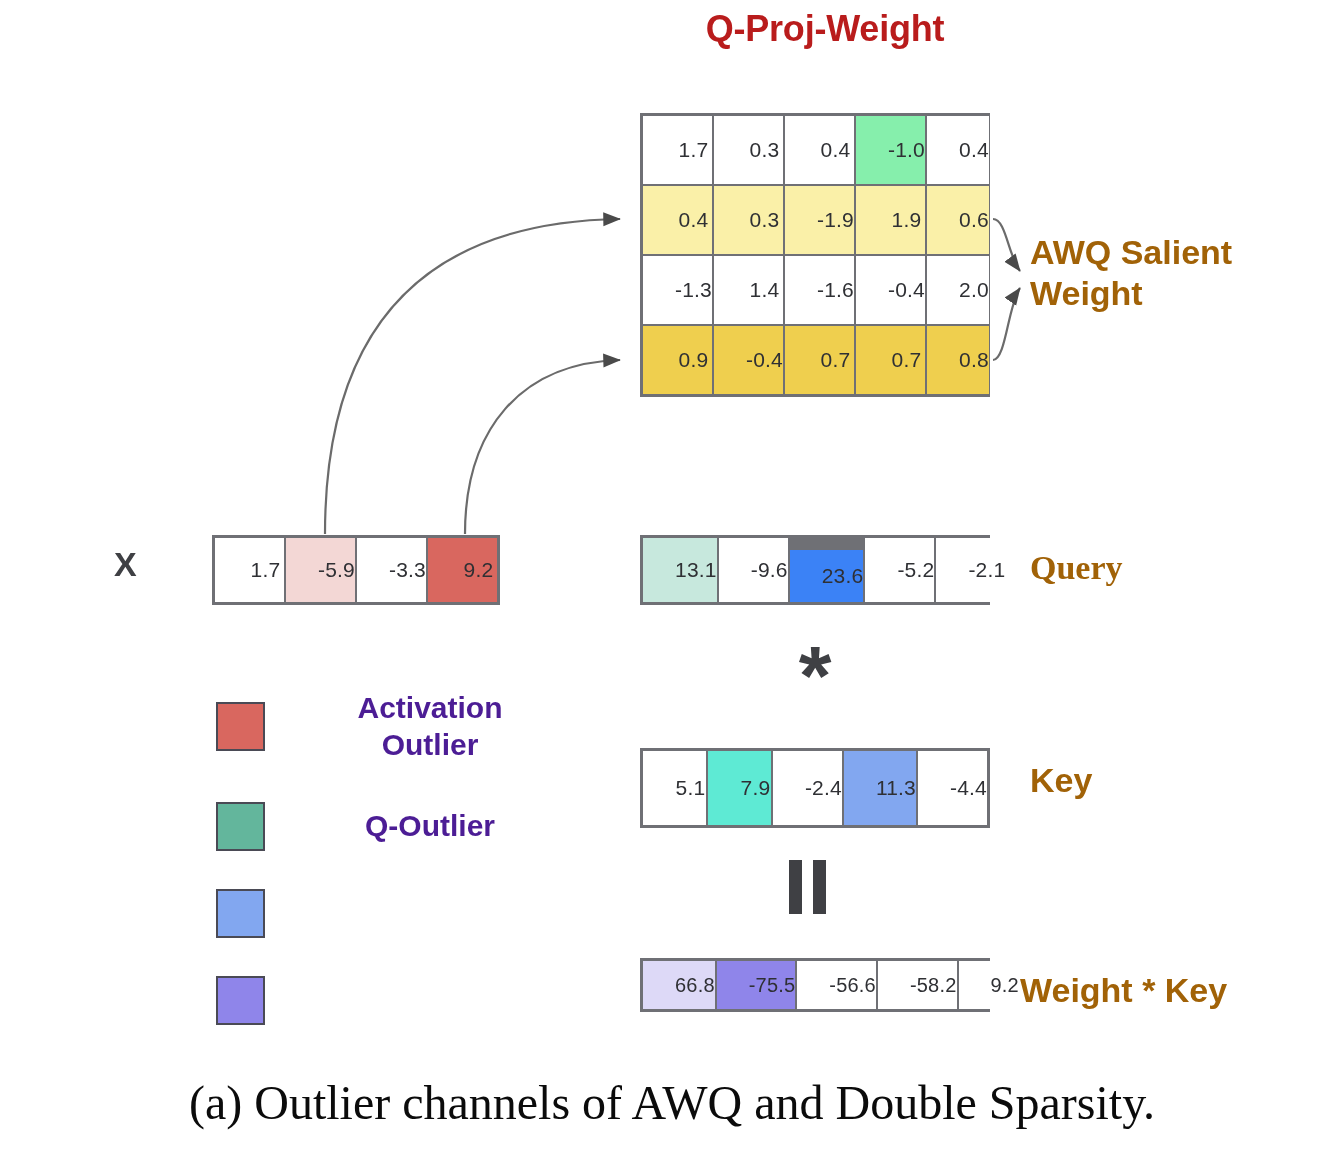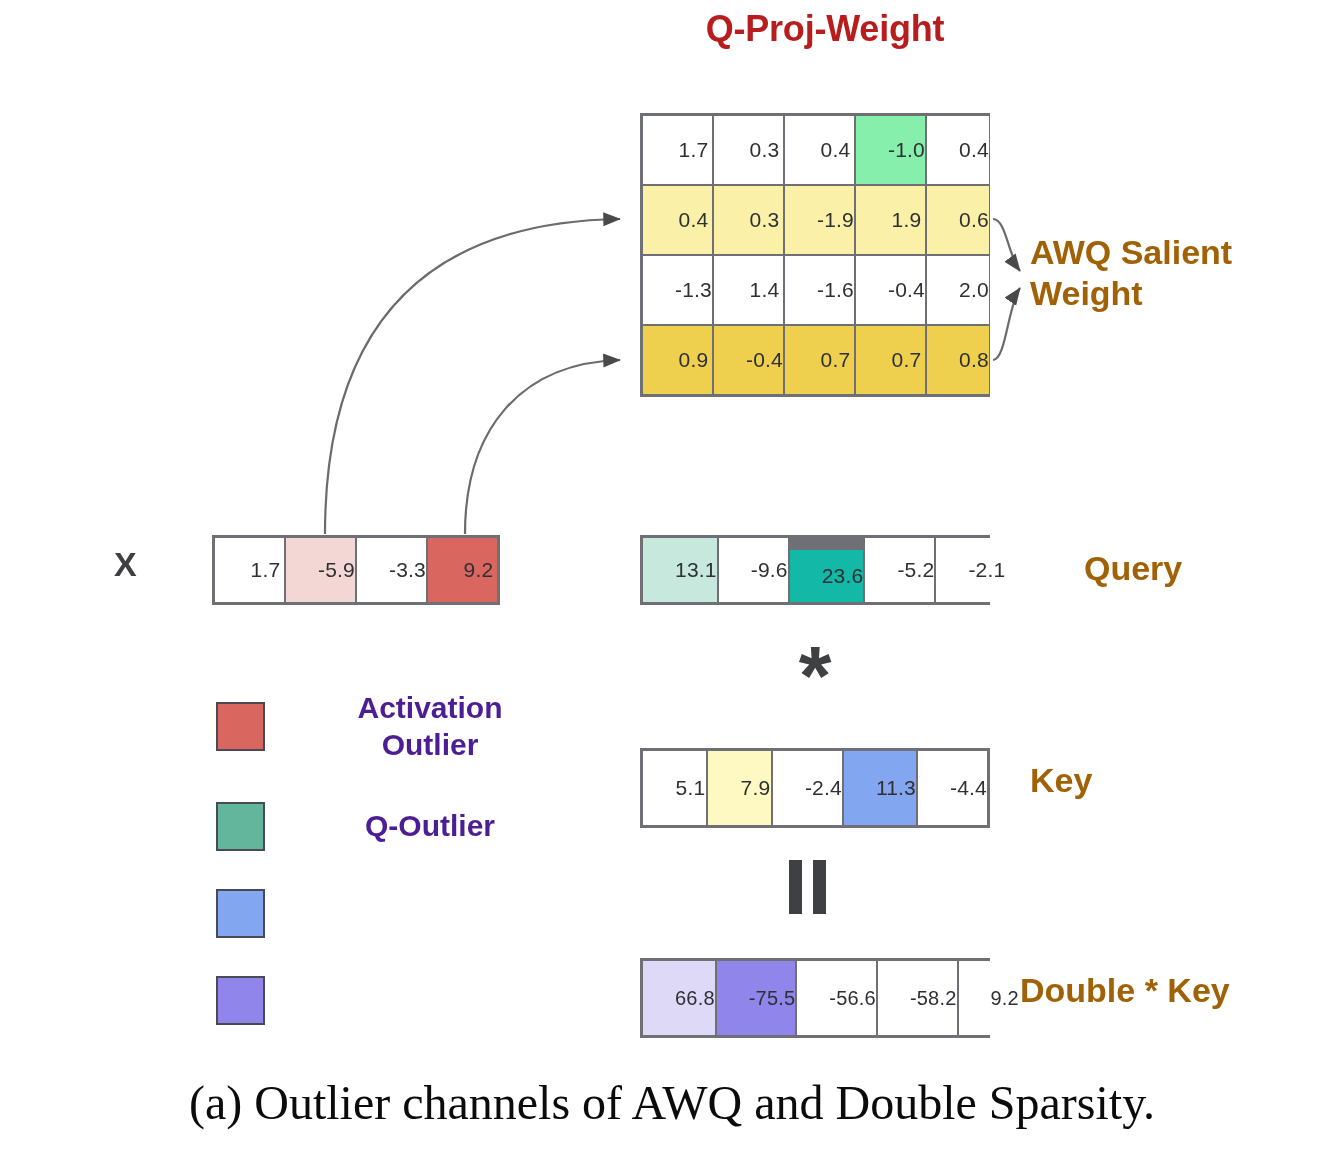--- a/index.html
+++ b/index.html
@@ -182,52 +182,52 @@
       <div class="cell" style="background: rgb(255, 255, 255);">1.7</div>
       <div class="cell" style="background: rgb(243, 215, 213);">-5.9</div>
       <div class="cell" style="background: rgb(255, 255, 255);">-3.3</div>
       <div class="cell" style="background: rgb(217, 103, 95);">9.2</div>
     </div>
 
   <div class="vector" id="query-vector" style="left:640px; top:535px; width:350px; height:70px;
               grid-template-columns:repeat(5,1fr);">
       <div class="cell" style="background: rgb(199, 232, 221);">13.1</div>
       <div class="cell" style="background: rgb(255, 255, 255);">-9.6</div>
-      <div class="cell" style="background: #14b8a6; margin-top: 12px;">23.6</div>
+      <div class="cell" style="background: #3b82f6; margin-top: 12px;">23.6</div>
       <div class="cell" style="background: rgb(255, 255, 255);">-5.2</div>
       <div class="cell" style="background: rgb(255, 255, 255);">-2.1</div>
     </div>
-  <div class="side-label" style="left:1084px; top:548px; width:250px;">Query</div>
+  <div class="side-label" style="left:1030px; top:548px; width:250px;font-family:Liberation Serif, serif;">Query</div>
 
   <div class="op op-star" style="left:760px; top:634px; width:110px;">*</div>
 
   <div class="vector" id="key-vector" style="left:640px; top:748px; width:350px; height:80px;
               grid-template-columns:repeat(5,1fr);">
       <div class="cell" style="background: rgb(255, 255, 255);">5.1</div>
-      <div class="cell" style="background: #fef9c3;">7.9</div>
+      <div class="cell" style="background: #5eead4;">7.9</div>
       <div class="cell" style="background: rgb(255, 255, 255);">-2.4</div>
       <div class="cell" style="background: rgb(130, 167, 240);">11.3</div>
       <div class="cell" style="background: rgb(255, 255, 255);">-4.4</div>
     </div>
   <div class="side-label" style="left:1030px; top:760px; width:250px;">Key</div>
 
   <div class="op op-eq" style="left:789px; top:860px;">
     <i></i>
     <i></i>
   </div>
 
-  <div class="vector small" id="qk-vector" style="left:640px; top:958px; width:350px; height:80px;
+  <div class="vector small" id="qk-vector" style="left:640px; top:958px; width:350px; height:54px;
               grid-template-columns:repeat(5,1fr);">
       <div class="cell" style="background: rgb(221, 217, 247);">66.8</div>
       <div class="cell" style="background: rgb(143, 133, 234);">-75.5</div>
       <div class="cell" style="background: rgb(255, 255, 255);">-56.6</div>
       <div class="cell" style="background: rgb(255, 255, 255);">-58.2</div>
       <div class="cell" style="background: rgb(255, 255, 255);">9.2</div>
     </div>
-  <div class="side-label" style="left:1020px; top:970px; width:300px;">Double * Key</div>
+  <div class="side-label" style="left:1020px; top:970px; width:300px;">Weight * Key</div>
 
   <div class="legend" id="legend" style="left:216px; top:690px; width:320px; height:330px;">
       <div class="legend-row" style="top: 0px;">
         <span class="swatch" style="background: rgb(217, 103, 95);"></span>
         <span class="legend-text">Activation
 Outlier</span>
       </div>
       <div class="legend-row" style="top: 112px;">
         <span class="swatch" style="background: rgb(99, 182, 156);"></span>
         <span class="legend-text">Q-Outlier</span>

